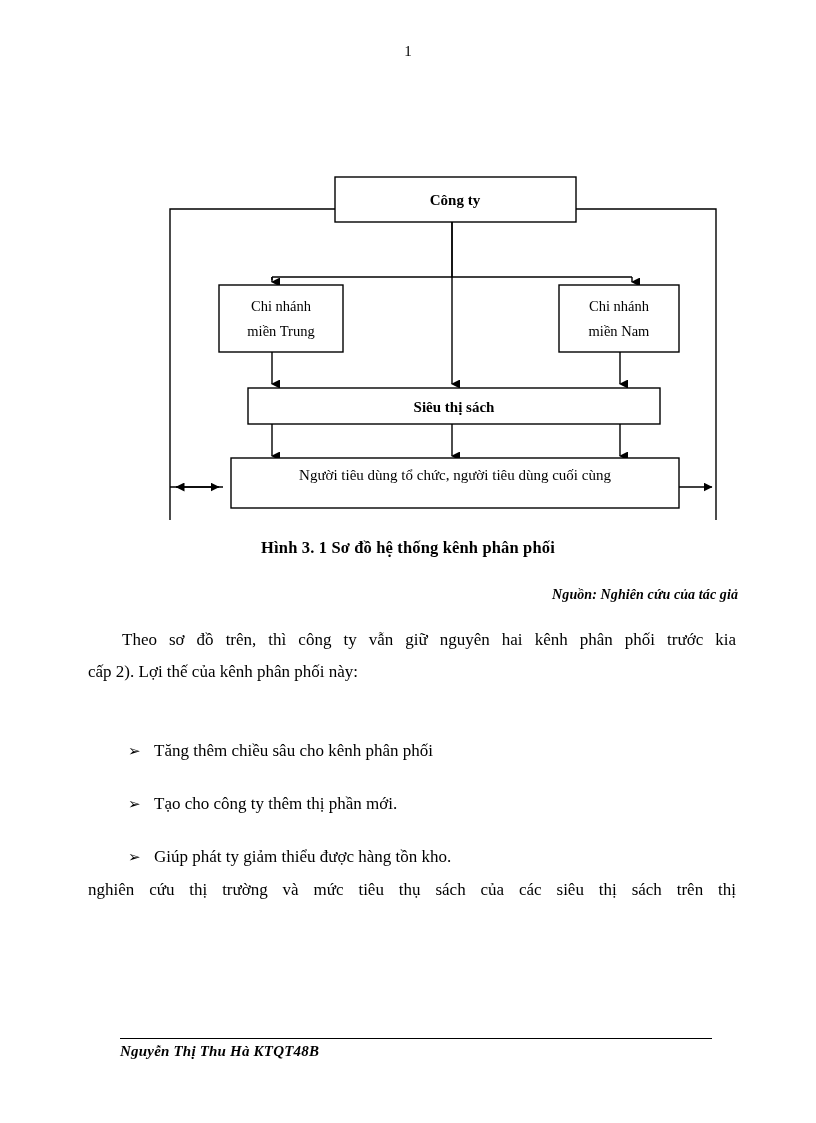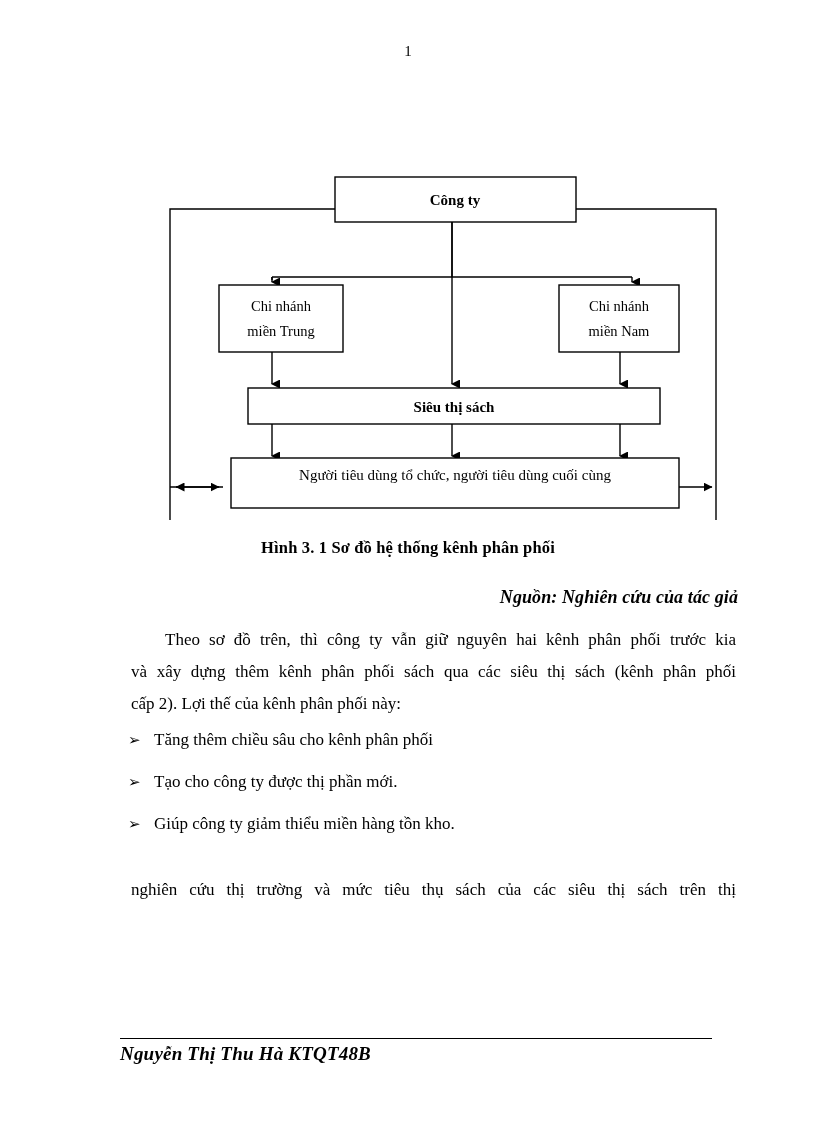--- a/index.html
+++ b/index.html
@@ -61,21 +61,21 @@
     text-align: center;
     font-size: 16.5px;
     font-weight: bold;
     letter-spacing: 0.15px;
   }
 
   .figure-source {
     position: absolute;
     right: 78px;
     top: 587px;
-    font-size: 18px;
+    font-size: 14px;
     font-style: italic;
     font-weight: bold;
     letter-spacing: 0.1px;
   }
 
   
   .body-block {
     position: absolute;
     left: 88px;
     width: 648px;
@@ -85,21 +85,20 @@
     text-justify: inter-word;
   }
   .body-block.p1 { top: 624px; }
   .body-block.p2 { top: 874px; }
 
   .para-line {
     display: block;
     text-align: justify;
     text-align-last: justify;
     white-space: nowrap;
-    margin-left: 43px;
   }
   .para-line.last {
     text-align-last: left;
   }
   .para-line.indent {
     text-indent: 34px;
   }
 
   
   .bullet-list {
@@ -116,36 +115,37 @@
     margin-bottom: 22px;
   }
   .bullet-marker {
     width: 26px;
     flex: 0 0 26px;
     font-size: 15px;
     line-height: 20px;
   }
   .bullet-text {
     flex: 1 1 auto;
+    margin-top: 11px;
   }
 
   
   .footer-rule {
     position: absolute;
     left: 120px;
     top: 1038px;
     width: 592px;
     height: 1px;
     background: #000000;
   }
   .footer-text {
     position: absolute;
     left: 120px;
     top: 1043px;
-    font-size: 19px;
+    font-size: 15px;
     font-weight: bold;
     font-style: italic;
     letter-spacing: 0.2px;
   }
 </style>
 </head>
 <body>
 
 <div class="page">
 
@@ -247,36 +247,35 @@
 
     </svg>
   </div>
 
   <div class="figure-caption">Hình 3. 1 Sơ đồ hệ thống kênh phân phối</div>
 
   <div class="figure-source">Nguồn: Nghiên cứu của tác giả</div>
 
   <div class="body-block p1">
     <span class="para-line indent">Theo sơ đồ trên, thì công ty vẫn giữ nguyên hai kênh phân phối trước kia</span>
-    <span class="para-line">và xây dựng thêm kênh phân phối sách qua các siêu thị sách (kênh phân phối</span>
     <span class="para-line last">cấp 2). Lợi thế của kênh phân phối này:</span>
   </div>
 
   <div class="bullet-list">
     <div class="bullet-item">
       <span class="bullet-marker">➢</span>
       <span class="bullet-text">Tăng thêm chiều sâu cho kênh phân phối</span>
     </div>
     <div class="bullet-item">
       <span class="bullet-marker">➢</span>
-      <span class="bullet-text">Tạo cho công ty được thị phần mới.</span>
+      <span class="bullet-text">Tạo cho công ty thêm thị phần mới.</span>
     </div>
     <div class="bullet-item">
       <span class="bullet-marker">➢</span>
-      <span class="bullet-text">Giúp công ty giảm thiểu miền hàng tồn kho.</span>
+      <span class="bullet-text">Giúp phát ty giảm thiểu được hàng tồn kho.</span>
     </div>
   </div>
 
   <div class="body-block p2">
     <span class="para-line">nghiên cứu thị trường và mức tiêu thụ sách của các siêu thị sách trên thị</span>
   </div>
 
   <div class="footer-rule"></div>
   <div class="footer-text">Nguyễn Thị Thu Hà KTQT48B</div>
 

